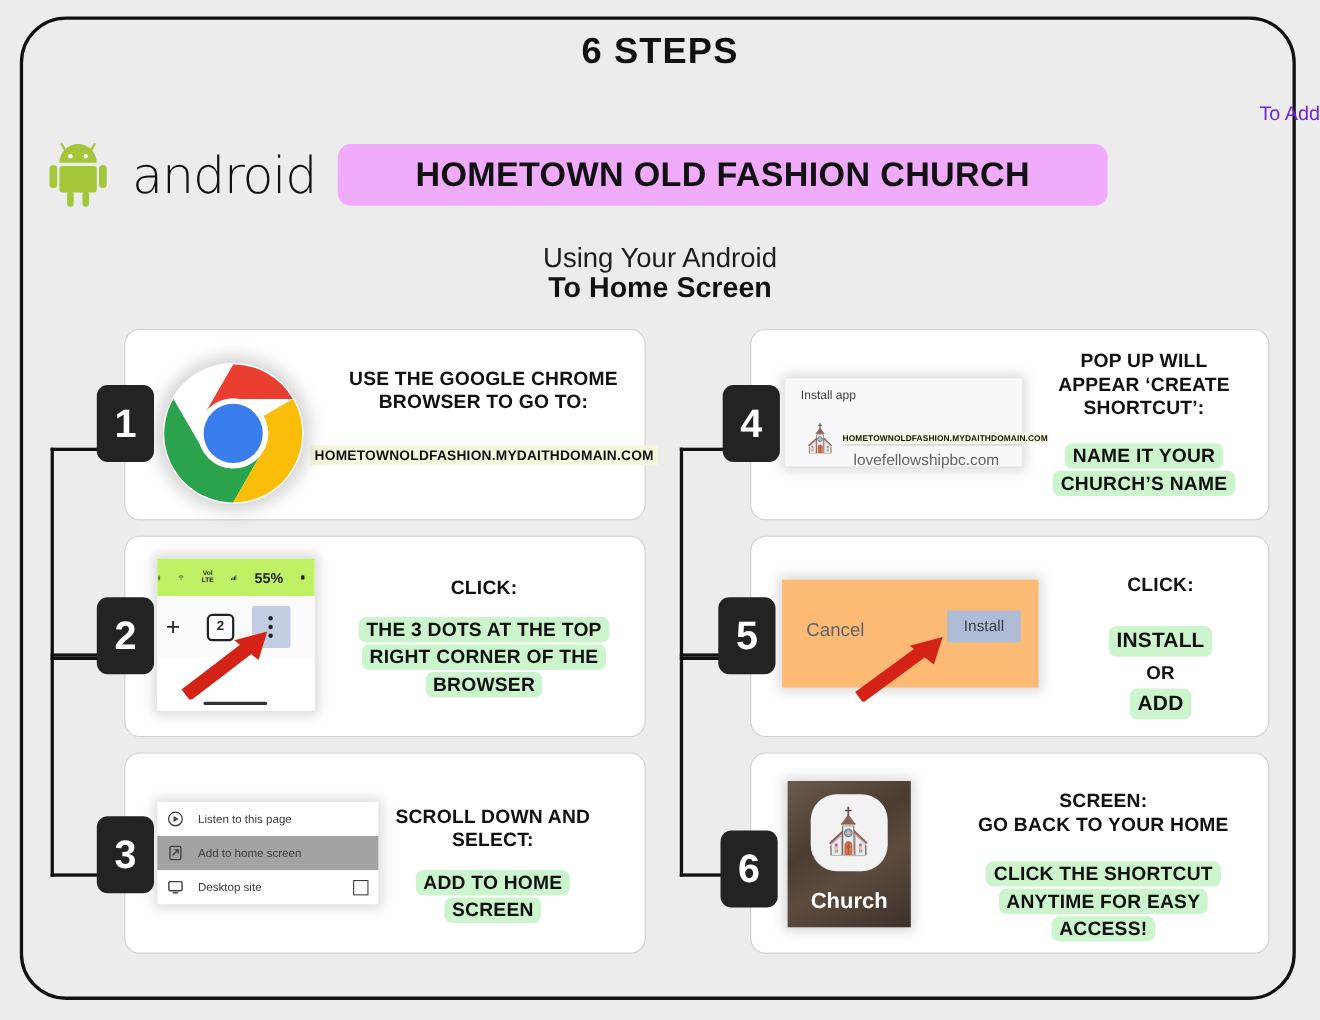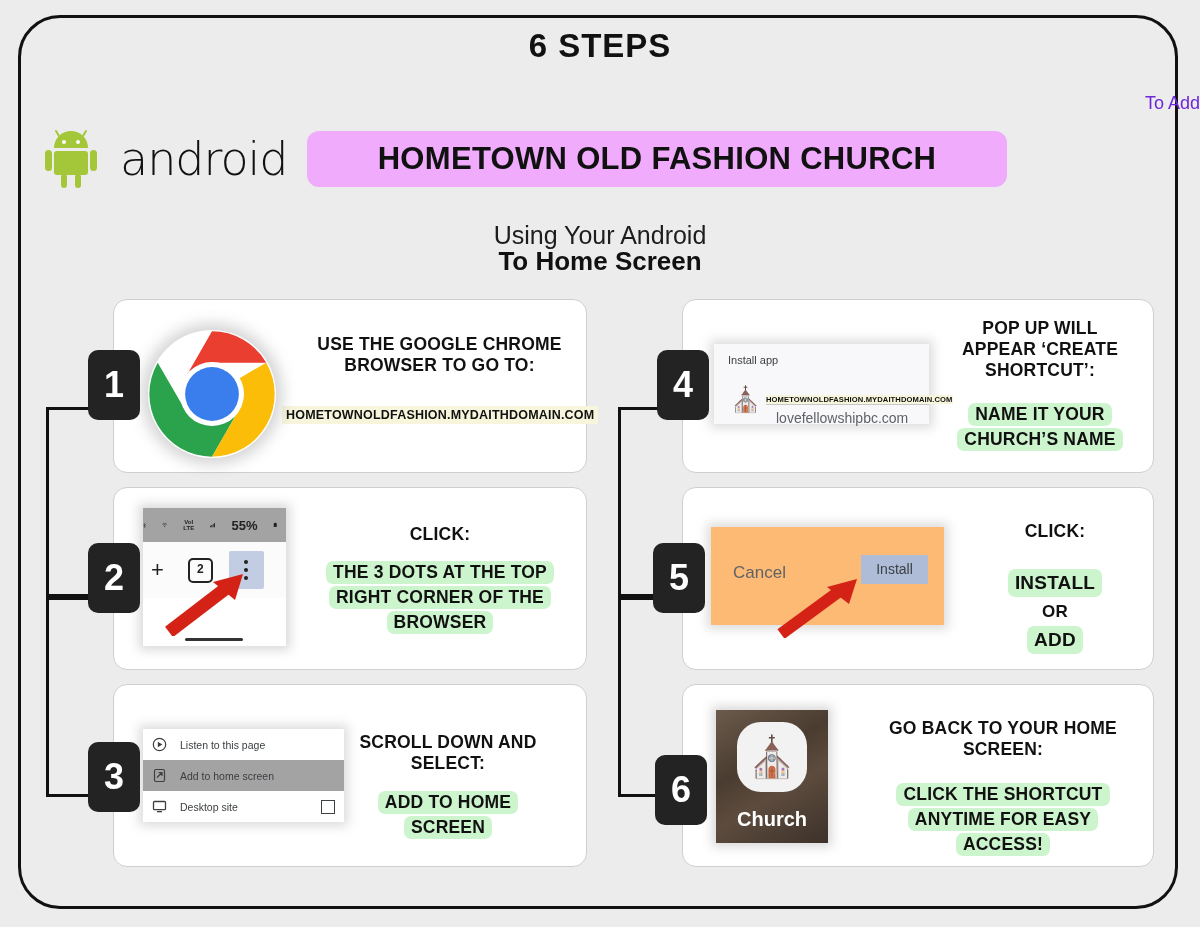--- a/index.html
+++ b/index.html
@@ -85,21 +85,21 @@
     font-size:12.5px;font-weight:bold;color:#111;letter-spacing:.2px;
   }
 
   
   .chrome{position:absolute;left:148px;top:330px;width:128px;height:128px;border-radius:50%;
     box-shadow:0 0 14px 7px rgba(120,120,120,.30);z-index:3;}
 
   
   .shot{position:absolute;background:#fff;box-shadow:0 0 10px 4px rgba(130,130,130,.30);z-index:3;}
   .statusbar{
-    position:absolute;left:0;top:0;width:100%;height:34px;background:#a3a3a3;
+    position:absolute;left:0;top:0;width:100%;height:34px;background:#bef264;
     display:flex;align-items:center;justify-content:flex-end;gap:16px;
     padding-right:8px;box-sizing:border-box;font-size:13px;color:#222;font-weight:bold;
   }
   .volte{font-size:6px;line-height:6px;text-align:center;font-weight:bold;color:#222;}
   .toolbar2{position:absolute;left:0;top:34px;width:100%;height:56px;background:#fbfbfb;
     display:flex;align-items:center;}
   .tabcount{
     width:21px;height:21px;border:2px solid #222;border-radius:5px;
     font-size:12px;font-weight:bold;text-align:center;line-height:19px;color:#222;
   }
@@ -331,20 +331,20 @@
 
 <div class="card col-r row3"></div>
 <div class="badge" style="left:655px;top:755px;">6</div>
 <div class="appwrap" style="left:716px;top:710px;width:112px;height:133px;">
   <div class="squircle">
     <span>⛪</span>
   </div>
   <div class="applabel">Church</div>
 </div>
 <div class="cap" style="left:858px;top:718px;width:290px;">
+  <div>SCREEN:</div>
   <div>GO BACK TO YOUR HOME</div>
-  <div>SCREEN:</div>
 </div>
 <div class="cap" style="left:858px;top:782px;width:290px;">
   <div><span class="hl-line">CLICK THE SHORTCUT</span></div>
   <div><span class="hl-line">ANYTIME  FOR EASY</span></div>
   <div><span class="hl-line">ACCESS!</span></div>
 </div>
 
 </body></html>

